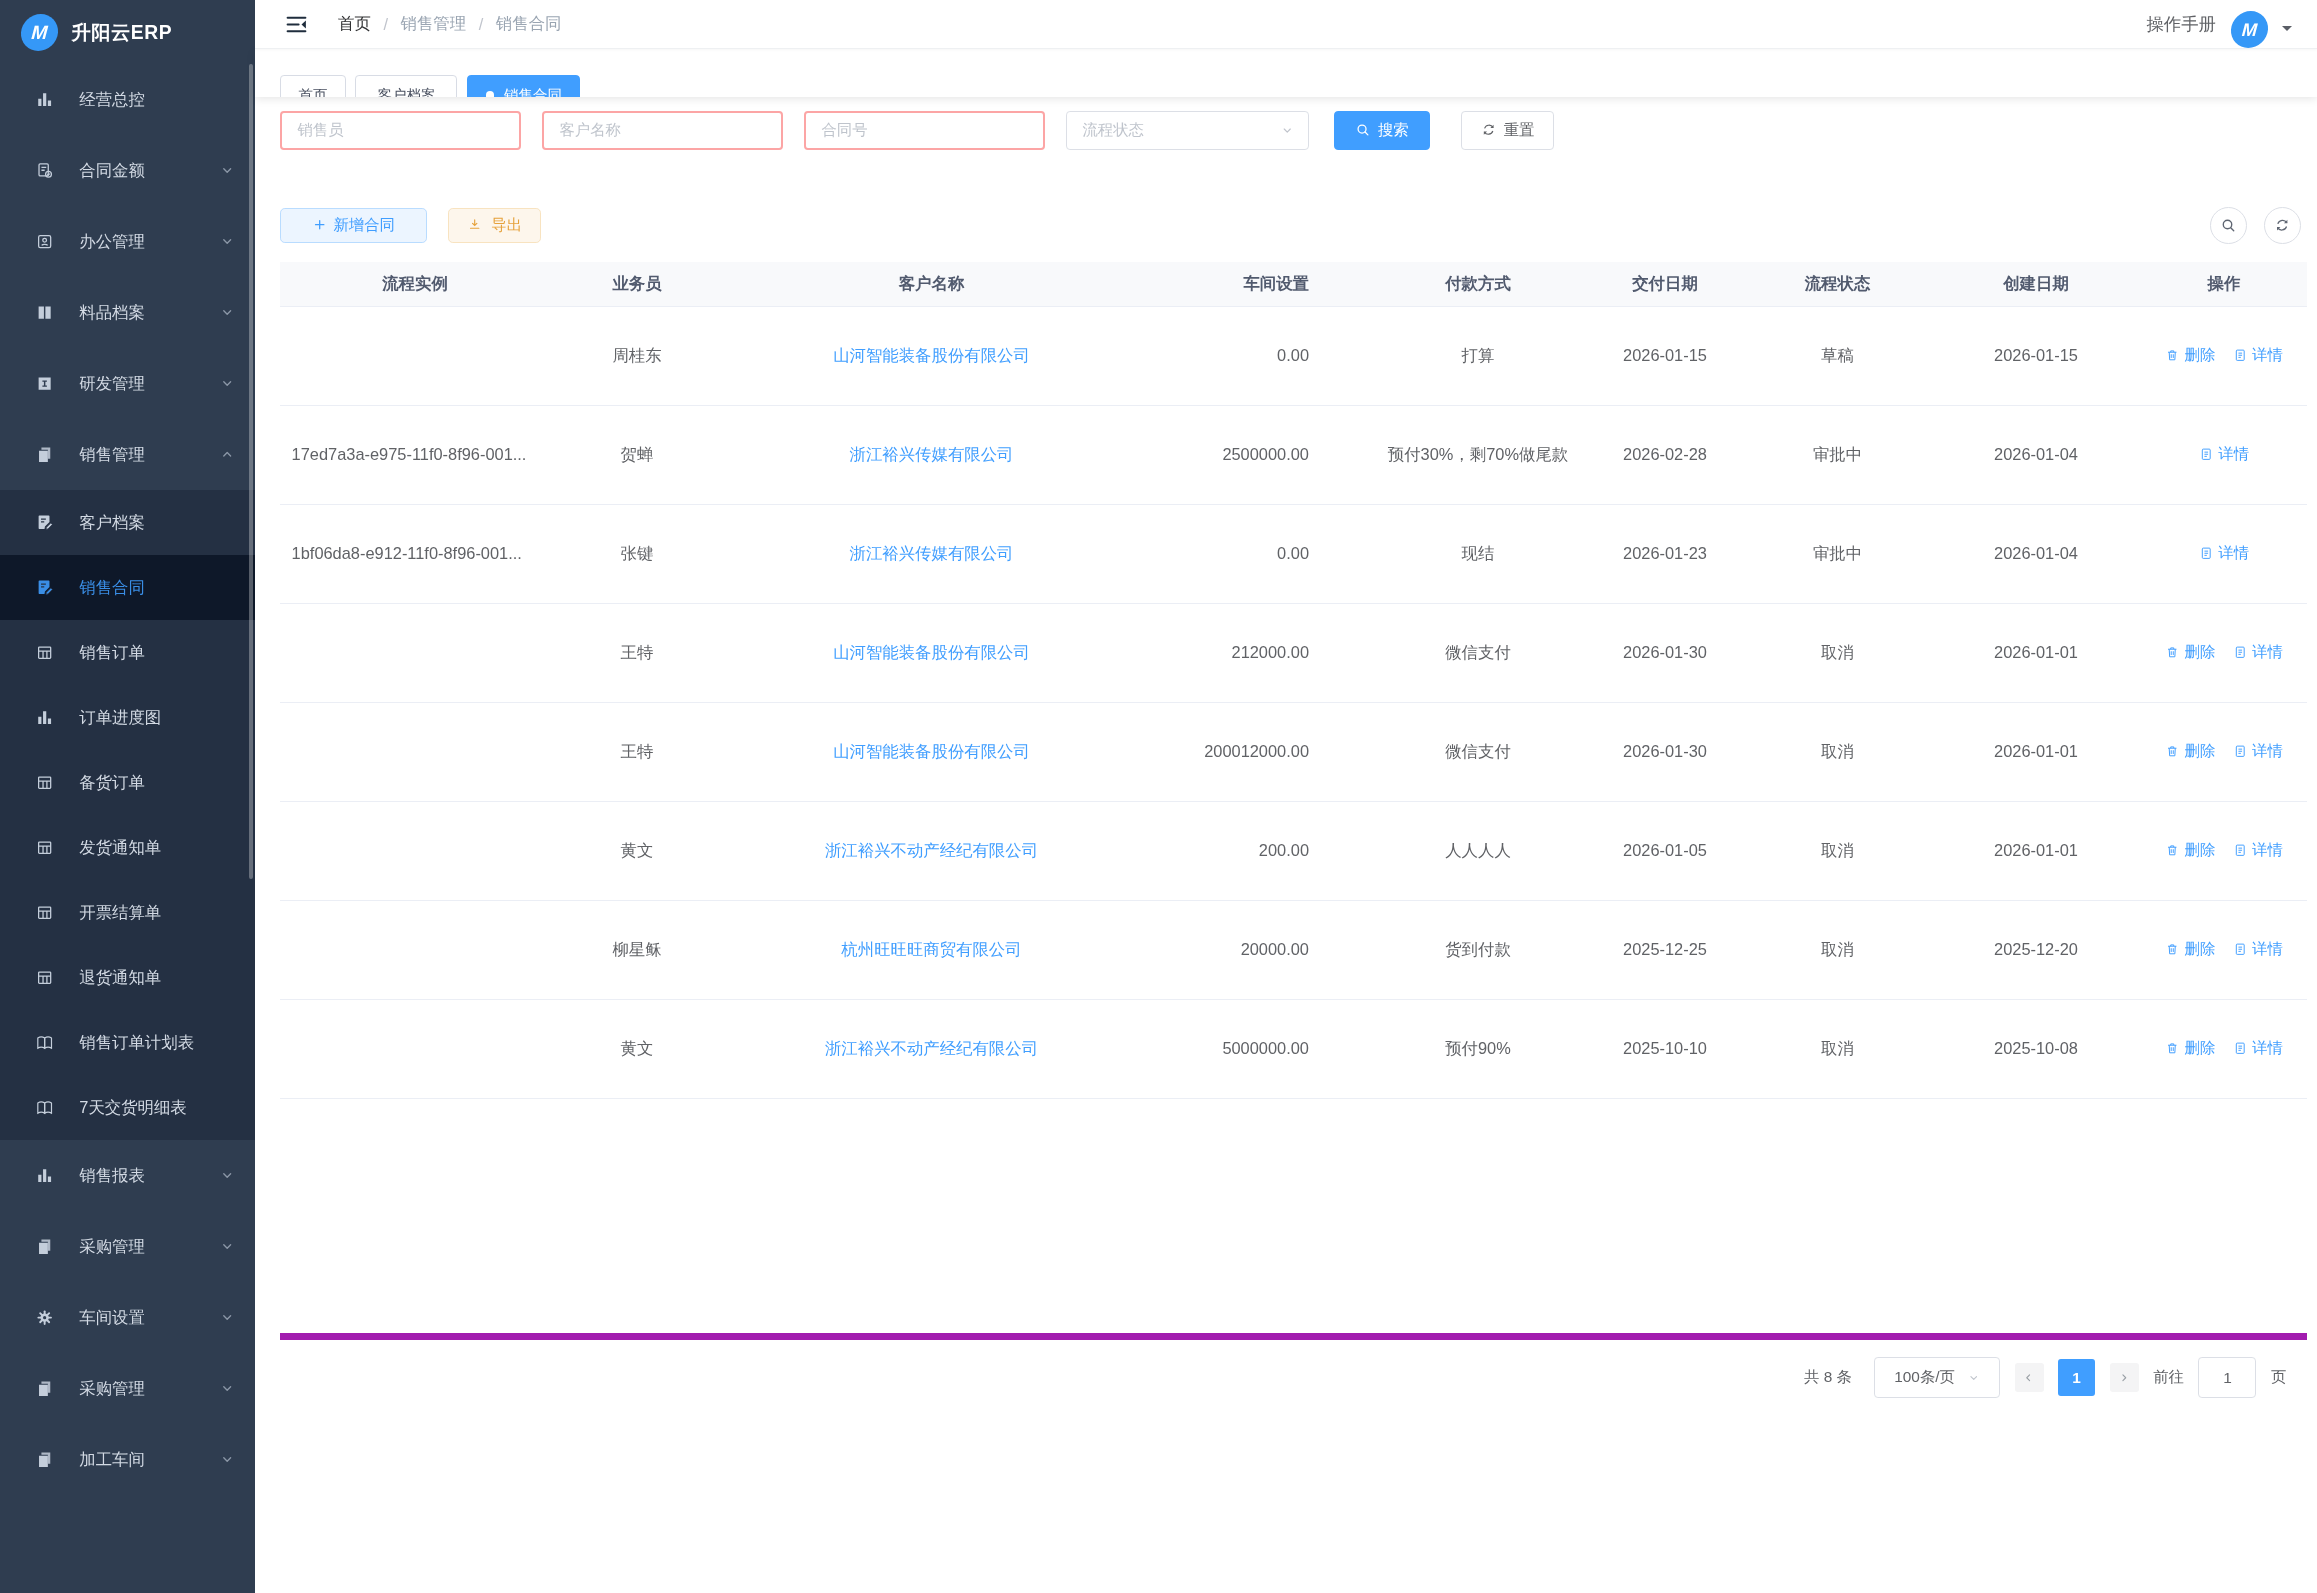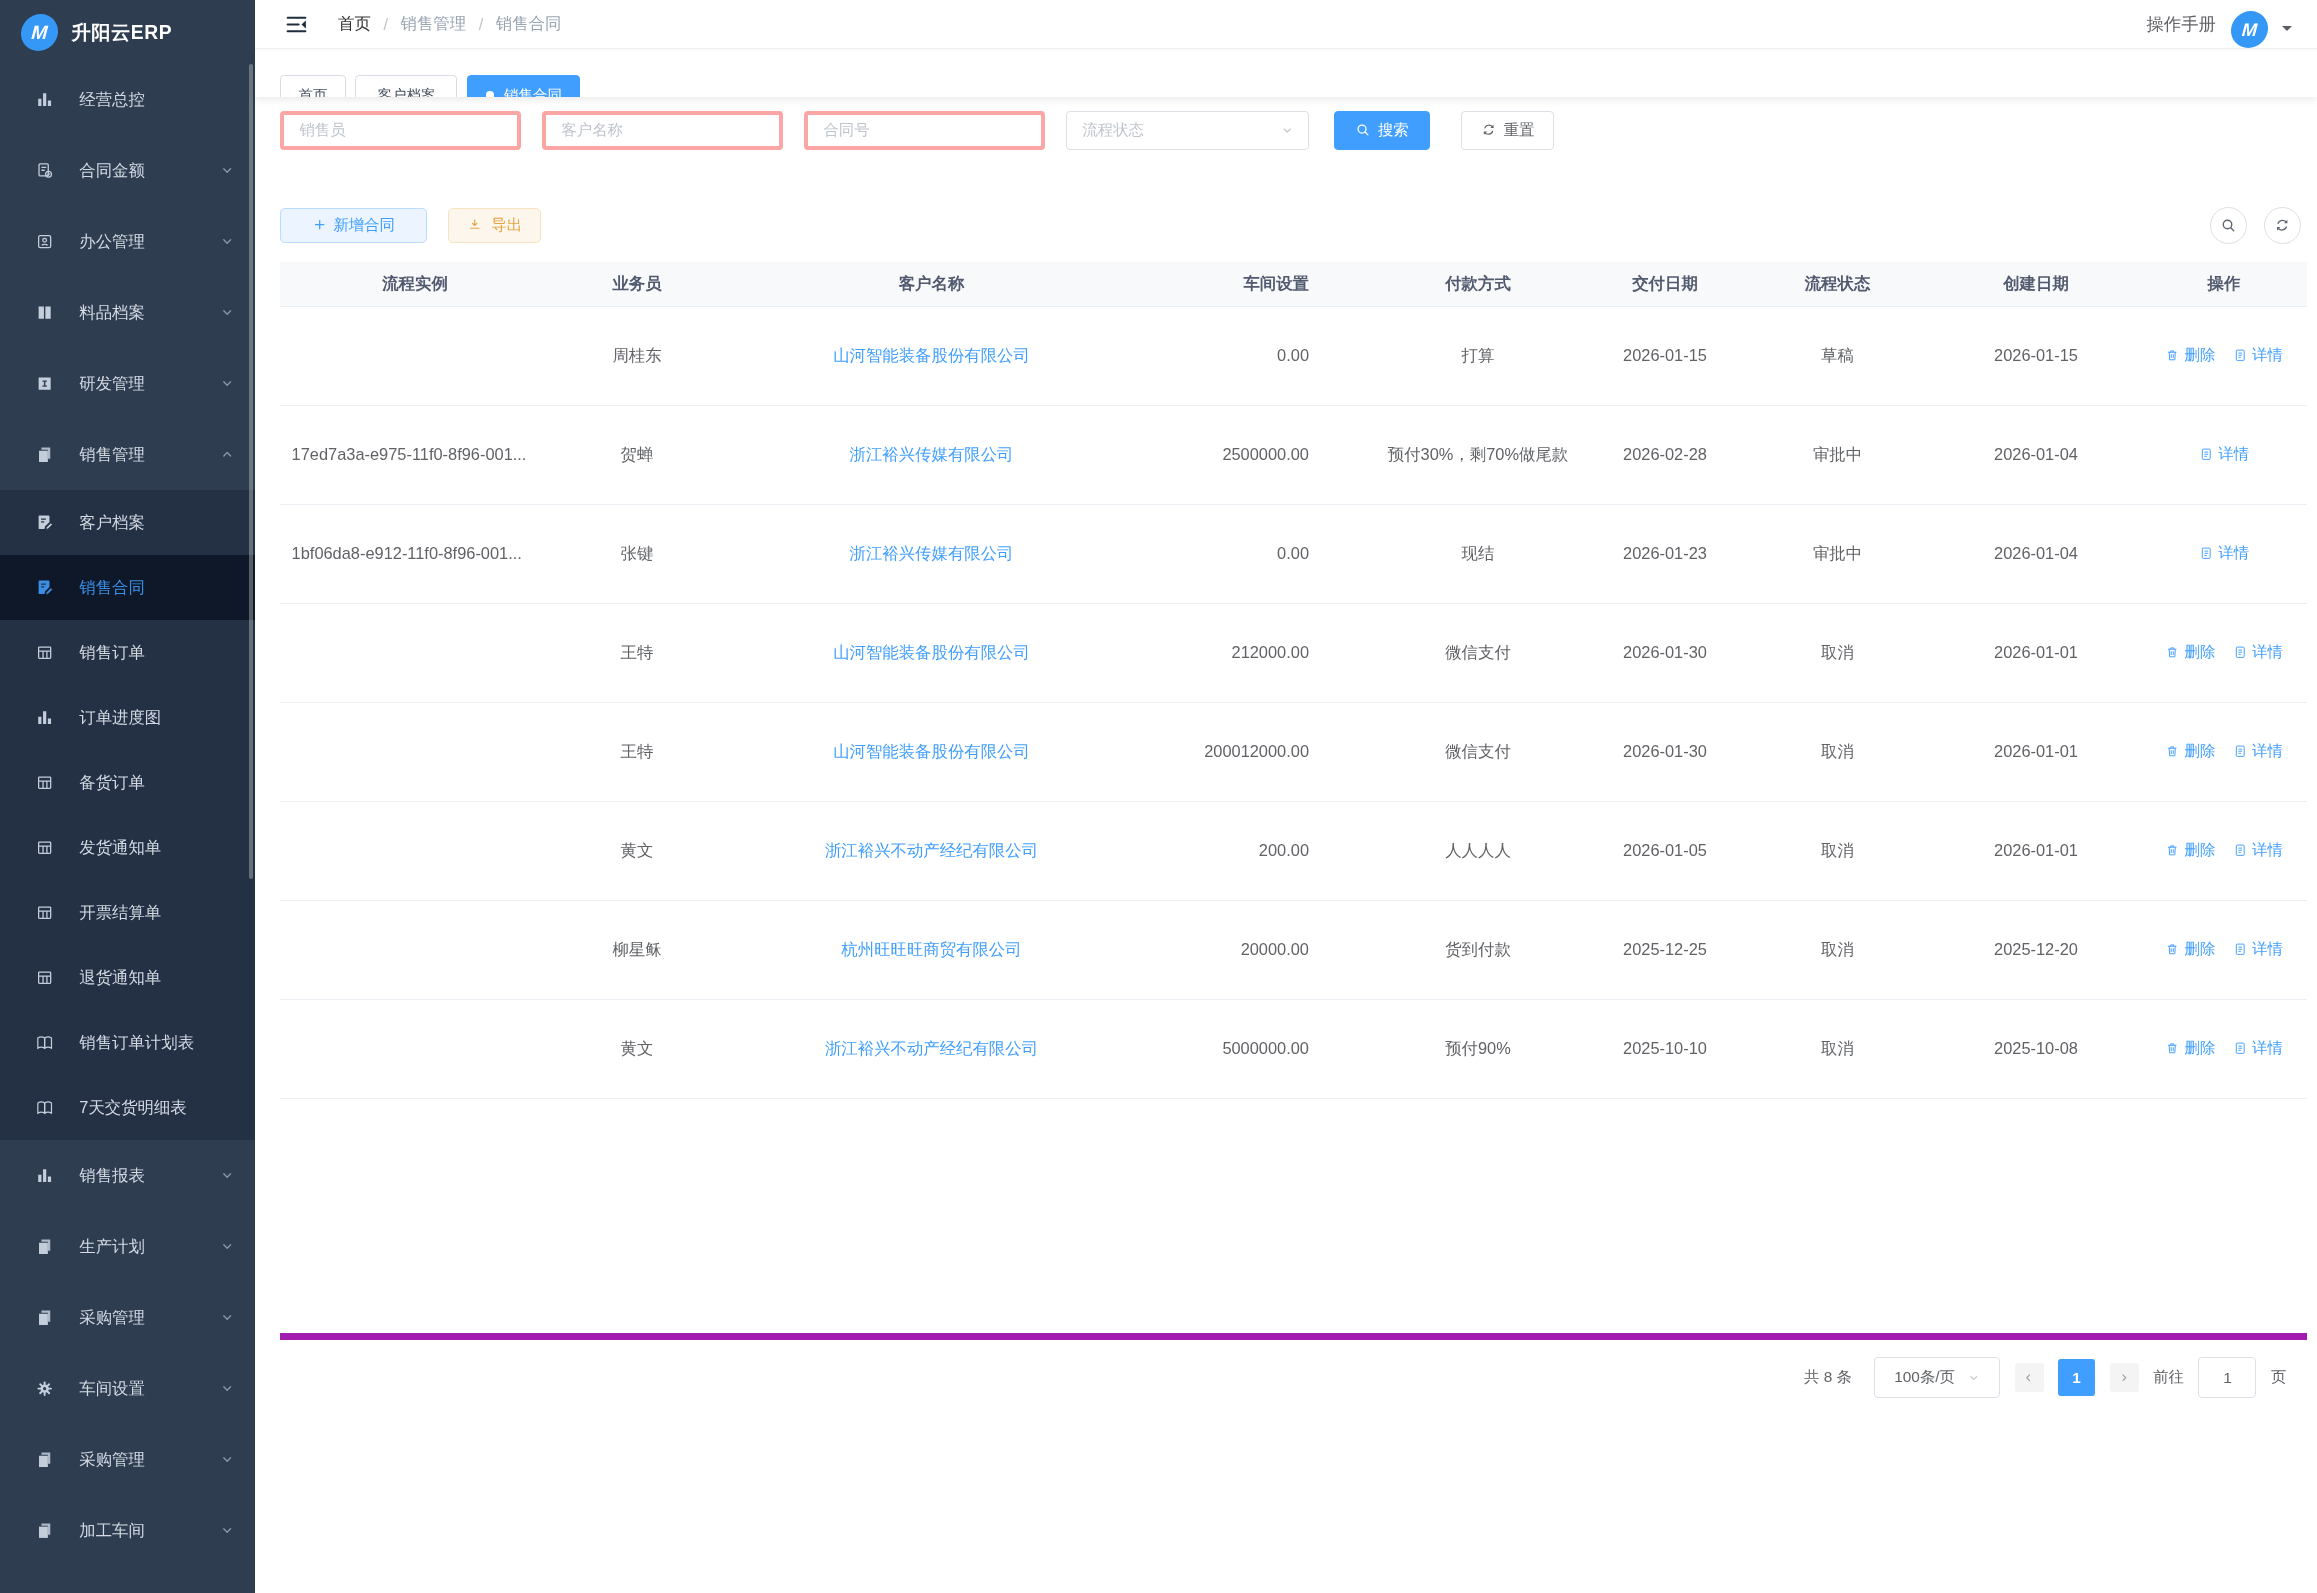--- a/index.html
+++ b/index.html
@@ -51,21 +51,21 @@
   .tab{height:39px;padding:0 17.4px;border:1px solid #d8dce5;border-radius:3.9px 3.9px 0 0;background:#fff;
        display:flex;align-items:center;gap:9.7px;font-size:14.5px;color:#495060;cursor:pointer;flex:none;}
   .tab.wide{padding:0 21px;}
   .tab.active{background:#409eff;border-color:#409eff;color:#fff;padding:0 17.4px;}
   .tab .dot{width:8.7px;height:8.7px;border-radius:50%;background:#fff;}
 
   
   .content{flex:1;padding:0 9.7px 0 25px;display:flex;flex-direction:column;position:relative;z-index:1;}
 
   .filters{display:flex;gap:21px;margin-top:13.5px;align-items:center;}
-  .f-input{width:241px;height:39px;border:4px solid #fca5a5;border-radius:3.9px;padding:0 15.4px;
+  .f-input{width:241px;height:39px;border:2px solid #fca5a5;border-radius:3.9px;padding:0 15.4px;
            font-size:15.4px;color:#606266;box-sizing:border-box;outline:none;background:#fff;}
   .f-input::placeholder{color:#bfc4cc;}
   .f-select{width:243px;height:39px;border:1px solid #dcdfe6;border-radius:3.9px;box-sizing:border-box;
             display:flex;align-items:center;justify-content:space-between;padding:0 13.5px 0 15.4px;
             color:#bfc4cc;font-size:15.4px;background:#fff;cursor:pointer;}
   .f-select .chev-sm{width:14.5px;height:14.5px;color:#c0c4cc;}
   .btn-search{height:39px;padding:0 20px;background:#409eff;border:1px solid #409eff;border-radius:3.9px;
               color:#fff;font-size:15.4px;display:flex;align-items:center;gap:7.7px;cursor:pointer;margin-left:3.9px;}
   .btn-reset{height:39px;padding:0 18.3px;background:#fff;border:1px solid #dcdfe6;border-radius:3.9px;
              color:#606266;font-size:15.4px;display:flex;align-items:center;gap:7.7px;cursor:pointer;margin-left:10.6px;}
@@ -357,29 +357,20 @@
             <use href="#i-book-open"></use>
           </svg>
      <span class="slabel">7天交货明细表</span>
 
    </div>
         <div class="side-item">
      <svg class="ic" viewBox="0 0 20 20" width="19.3" height="19.3">
             <use href="#i-chart"></use>
           </svg>
      <span class="slabel">销售报表</span>
-     <svg class="chev" viewBox="0 0 17 17" width="16.4" height="16.4">
-            <use href="#i-chev-down"></use>
-          </svg>
-   </div>
-        <div class="side-item">
-     <svg class="ic" viewBox="0 0 20 20" width="19.3" height="19.3">
-            <use href="#i-copy"></use>
-          </svg>
-     <span class="slabel">生产计划</span>
      <svg class="chev" viewBox="0 0 17 17" width="16.4" height="16.4">
             <use href="#i-chev-down"></use>
           </svg>
    </div>
         <div class="side-item">
      <svg class="ic" viewBox="0 0 20 20" width="19.3" height="19.3">
             <use href="#i-copy"></use>
           </svg>
      <span class="slabel">采购管理</span>
      <svg class="chev" viewBox="0 0 17 17" width="16.4" height="16.4">

